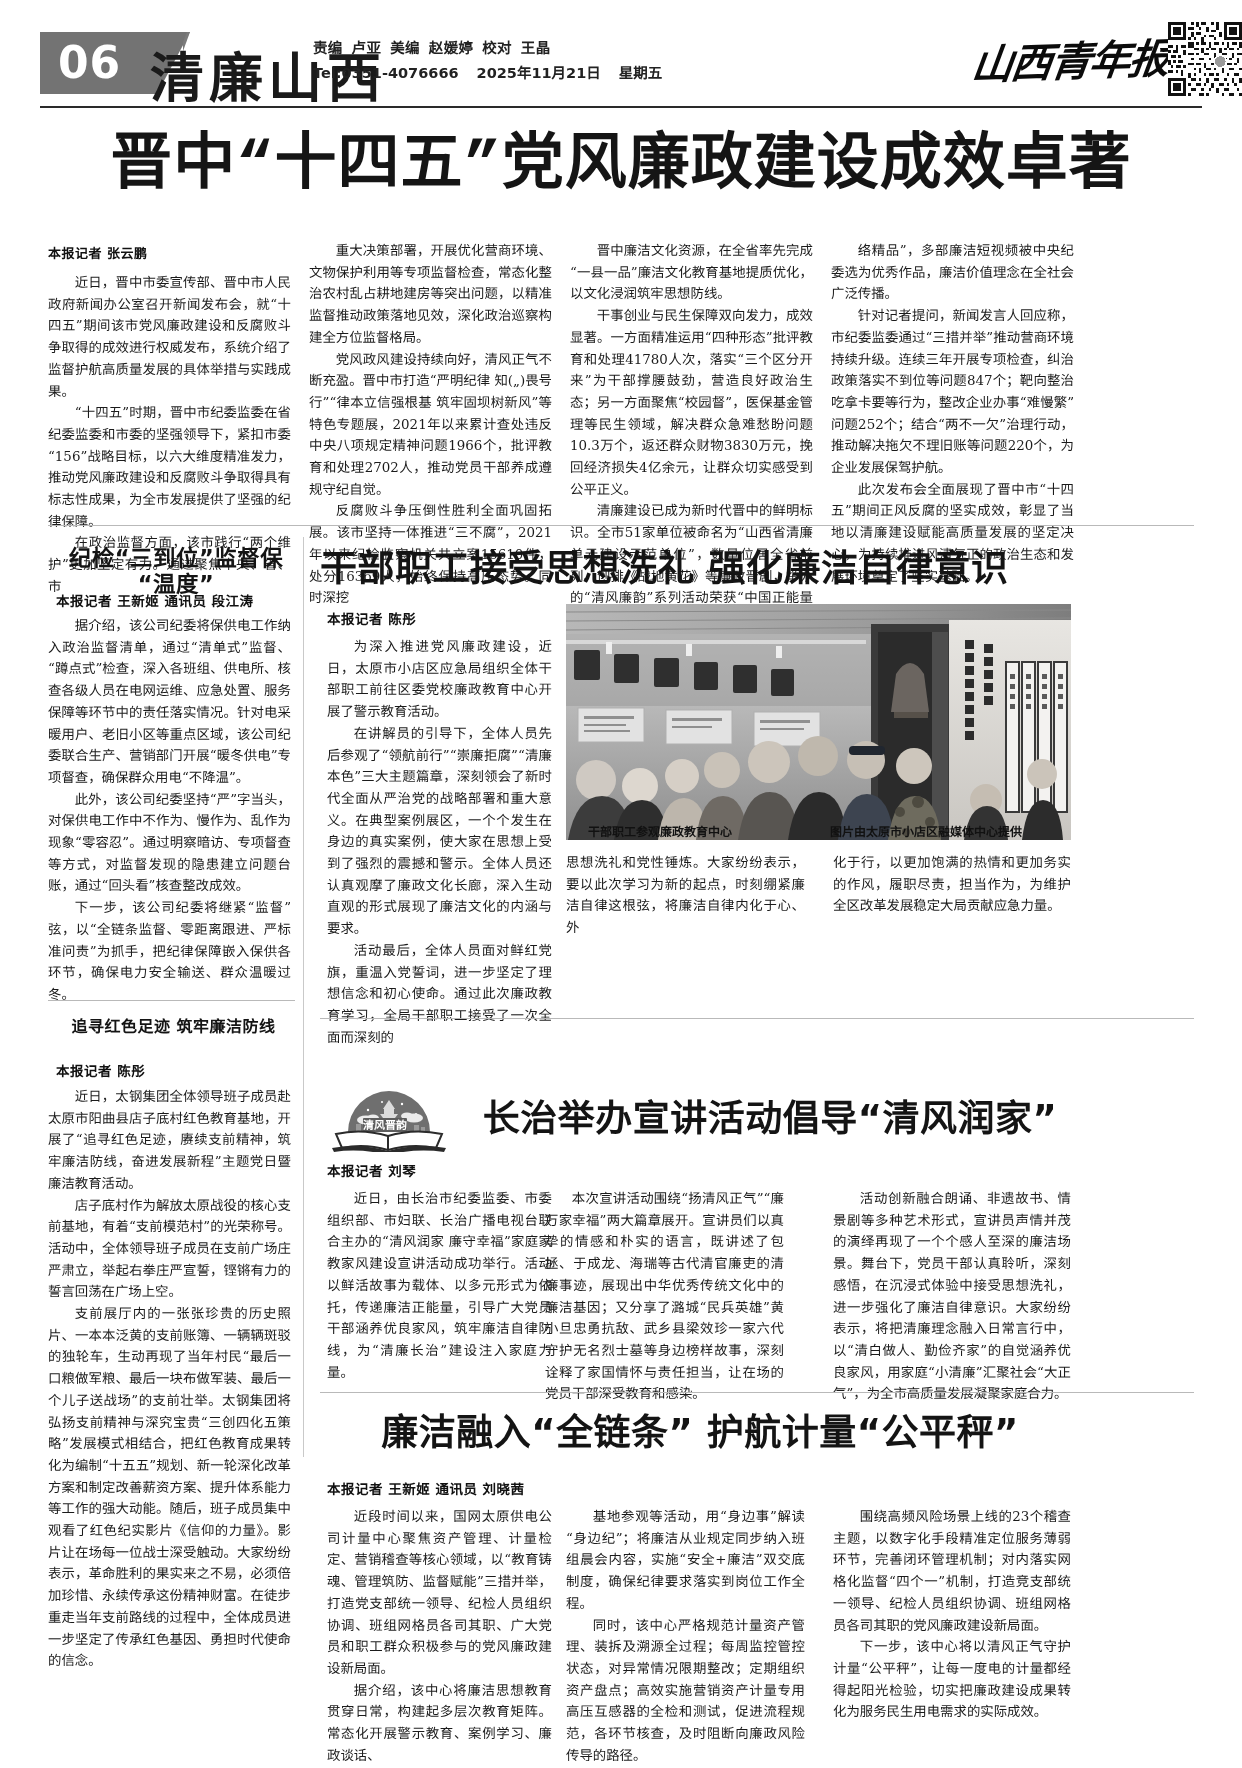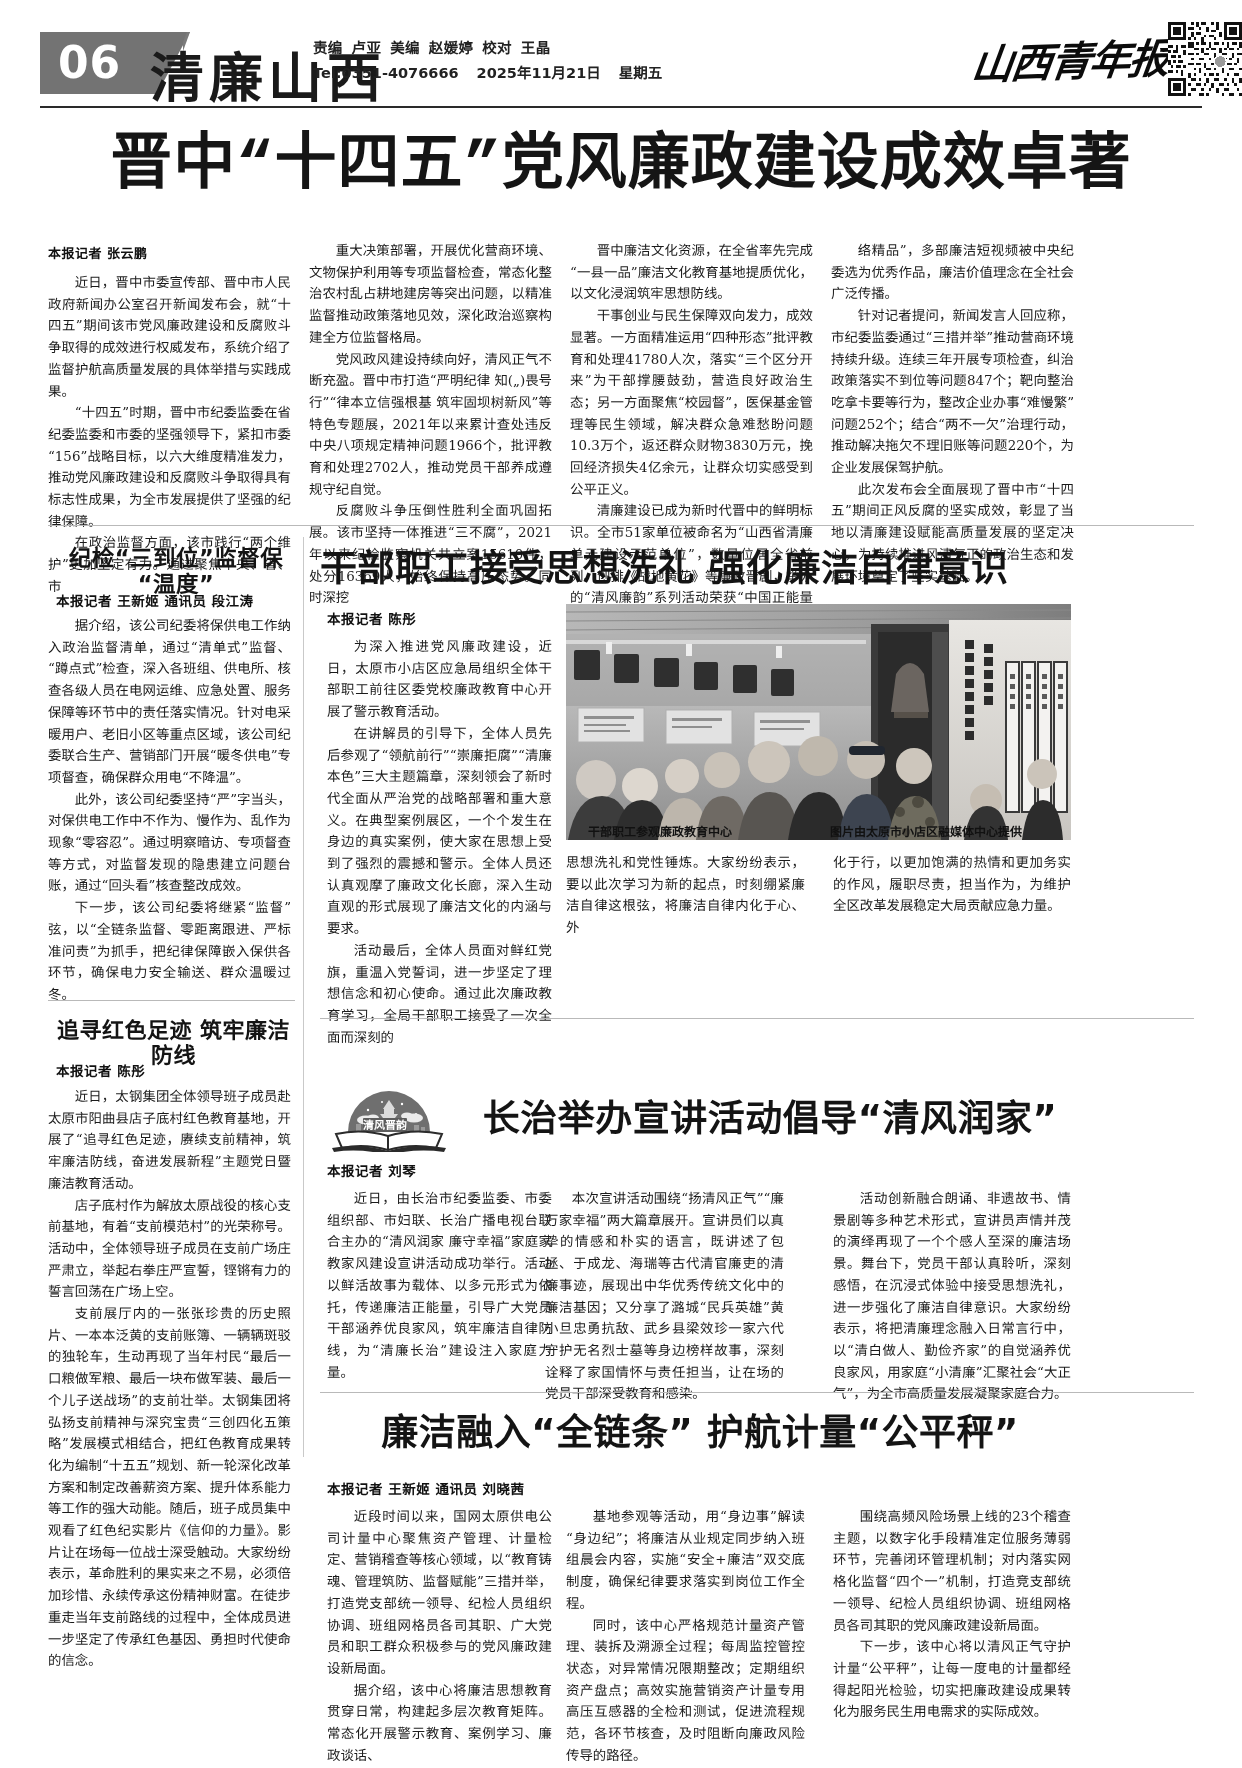--- a/index.html
+++ b/index.html
@@ -299,21 +299,21 @@
   <div class="sub-headline" style="position:absolute;left:56px;top:546px;width:240px;font-size:22.5px;text-align:center;">纪检“三到位”监督保“温度”</div>
   <div class="byline" style="position:absolute;left:56px;top:590px;font-size:13.5px;">本报记者 王新姬 通讯员 段江涛</div>
   <div class="col" style="left:48px;top:615px;width:243px;">
     <p>据介绍，该公司纪委将保供电工作纳入政治监督清单，通过“清单式”监督、“蹲点式”检查，深入各班组、供电所、核查各级人员在电网运维、应急处置、服务保障等环节中的责任落实情况。针对电采暖用户、老旧小区等重点区域，该公司纪委联合生产、营销部门开展“暖冬供电”专项督查，确保群众用电“不降温”。</p>
     <p>此外，该公司纪委坚持“严”字当头，对保供电工作中不作为、慢作为、乱作为现象“零容忍”。通过明察暗访、专项督查等方式，对监督发现的隐患建立问题台账，通过“回头看”核查整改成效。</p>
     <p>下一步，该公司纪委将继紧“监督”弦，以“全链条监督、零距离跟进、严标准问责”为抓手，把纪律保障嵌入保供各环节，确保电力安全输送、群众温暖过冬。</p>
   </div>
 
   <div class="hr-thin" style="left:48px;top:1000px;width:247px;"></div>
 
-  <div class="sub-headline" style="position:absolute;left:50px;top:1018px;width:247px;font-size:22px;text-align:center;">追寻红色足迹 筑牢廉洁防线</div>
+  <div class="sub-headline" style="position:absolute;left:50px;top:1018px;width:247px;font-size:16px;text-align:center;">追寻红色足迹 筑牢廉洁防线</div>
   <div class="byline" style="position:absolute;left:56px;top:1060px;font-size:13.5px;">本报记者 陈彤</div>
   <div class="col" style="left:48px;top:1086px;width:243px;">
     <p>近日，太钢集团全体领导班子成员赴太原市阳曲县店子底村红色教育基地，开展了“追寻红色足迹，赓续支前精神，筑牢廉洁防线，奋进发展新程”主题党日暨廉洁教育活动。</p>
     <p>店子底村作为解放太原战役的核心支前基地，有着“支前模范村”的光荣称号。活动中，全体领导班子成员在支前广场庄严肃立，举起右拳庄严宣誓，铿锵有力的誓言回荡在广场上空。</p>
     <p>支前展厅内的一张张珍贵的历史照片、一本本泛黄的支前账簿、一辆辆斑驳的独轮车，生动再现了当年村民“最后一口粮做军粮、最后一块布做军装、最后一个儿子送战场”的支前壮举。太钢集团将弘扬支前精神与深究宝贵“三创四化五策略”发展模式相结合，把红色教育成果转化为编制“十五五”规划、新一轮深化改革方案和制定改善薪资方案、提升体系能力等工作的强大动能。随后，班子成员集中观看了红色纪实影片《信仰的力量》。影片让在场每一位战士深受触动。大家纷纷表示，革命胜利的果实来之不易，必须倍加珍惜、永续传承这份精神财富。在徒步重走当年支前路线的过程中，全体成员进一步坚定了传承红色基因、勇担时代使命的信念。</p>
   </div>
 
   <div class="sub-headline" style="position:absolute;left:320px;top:548px;width:760px;font-size:37px;">干部职工接受思想洗礼  强化廉洁自律意识</div>
   <div class="byline" style="position:absolute;left:327px;top:608px;font-size:13.5px;">本报记者 陈彤</div>
 

